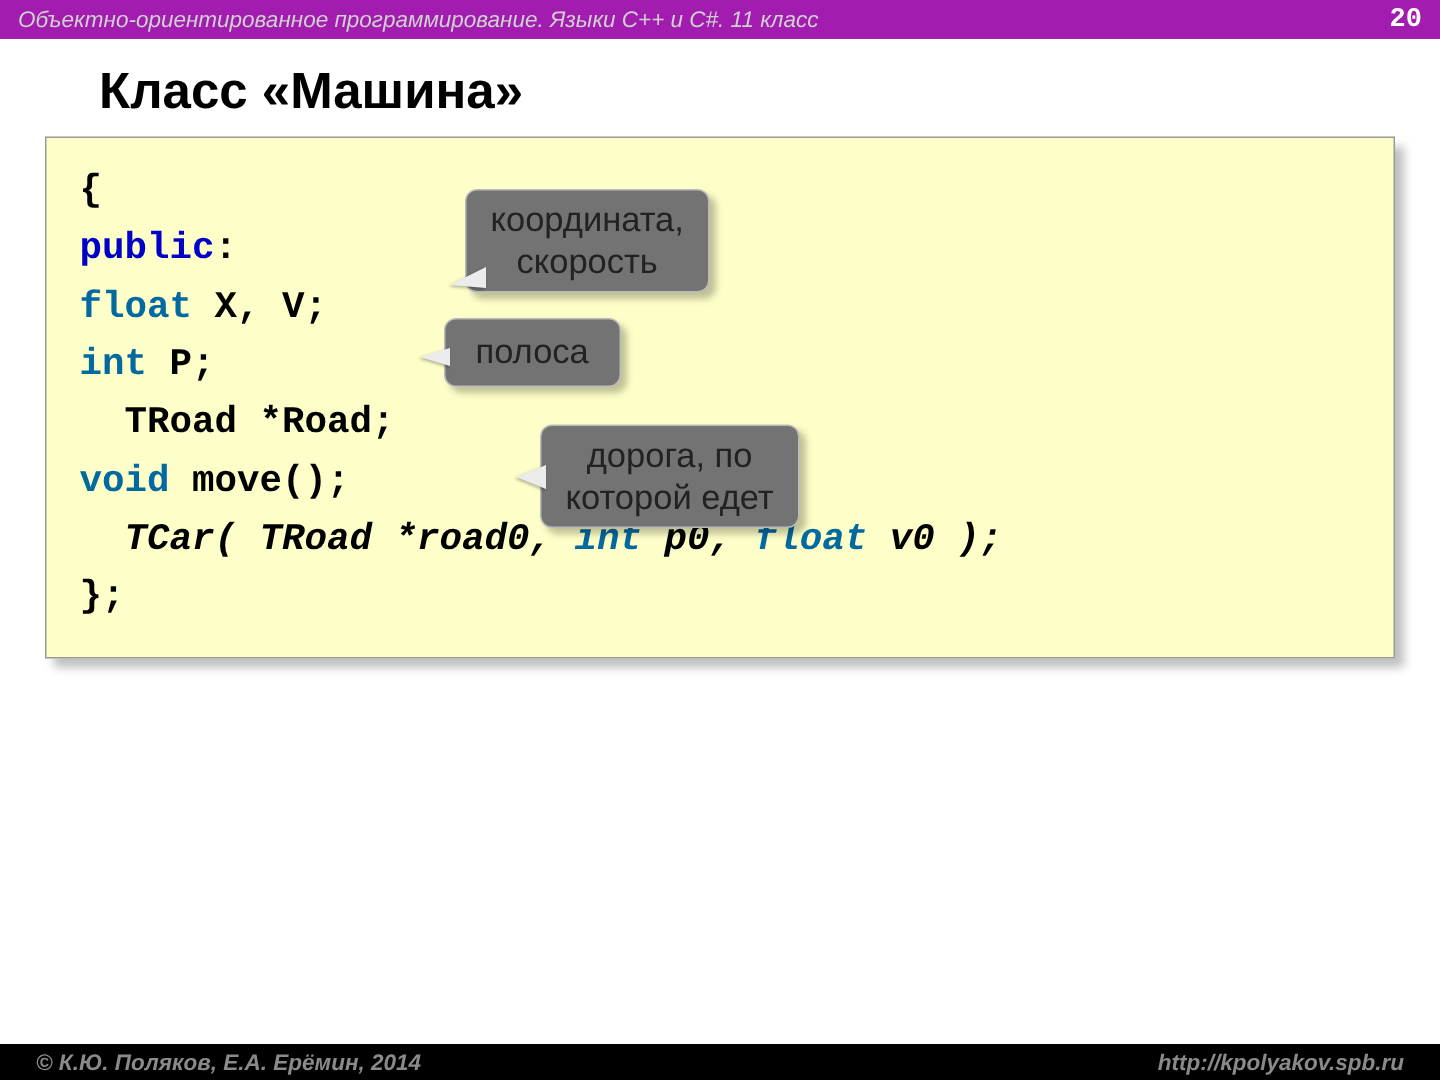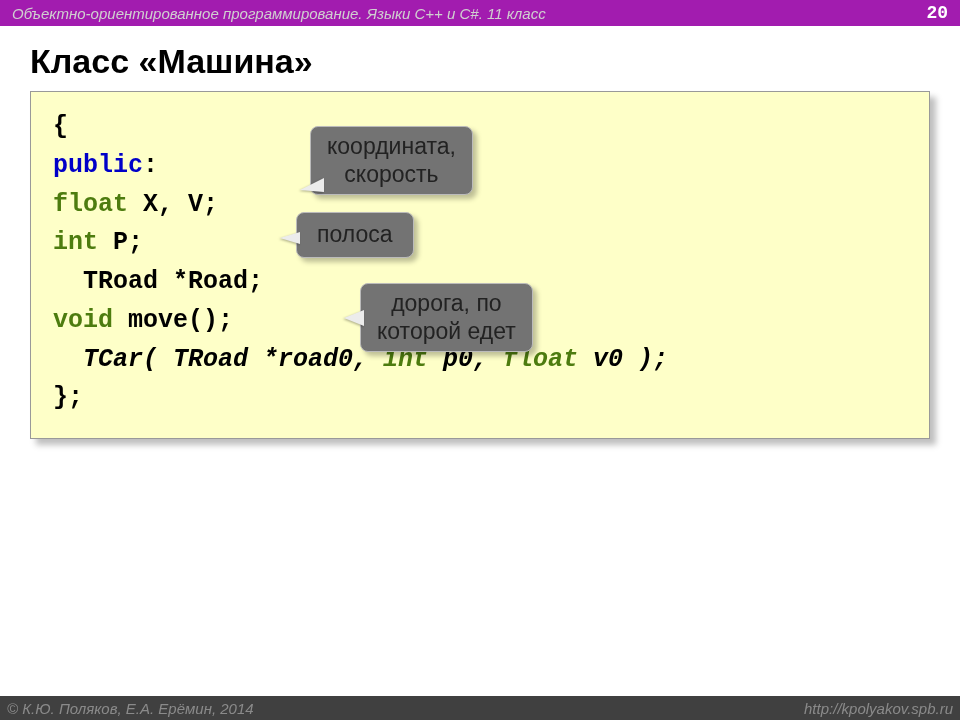--- a/index.html
+++ b/index.html
@@ -27,37 +27,38 @@
       font-weight: bold;
       font-style: normal;
       font-size: 18px;
       font-family: Liberation Mono, monospace;
     }
     .slide-title {
       font-size: 34px;
       font-weight: bold;
       color: #000;
       padding: 16px 30px 10px;
+      margin-left: 36px;
     }
     .code-block {
       margin: 0 30px;
       background: #feffc8;
       border: 1px solid #999;
       box-shadow: 6px 6px 6px rgba(0,0,0,0.25);
       padding: 16px 22px 20px;
       font-family: "Courier New", monospace;
       font-size: 25px;
       font-weight: bold;
       line-height: 1.55;
       position: relative;
       color: #000;
     }
     .kw-class { color: #0000c8; }
     .kw-public { color: #0000c8; }
-    .kw-type { color: #4d7c0f; }
+    .kw-type { color: #0369a1; }
     .kw-comment { color: #138a13; }
     .callout {
       position: absolute;
       background: #737373;
       border: 1px solid #bbb;
       border-radius: 8px;
       box-shadow: 4px 4px 5px rgba(0,0,0,0.25);
       font-family: Arial, sans-serif;
       font-weight: normal;
       font-size: 23px;
@@ -93,28 +94,29 @@
       border-top: 8px solid transparent;
       border-bottom: 8px solid transparent;
       border-right: 20px solid #ececec;
       filter: drop-shadow(-1px 1px 1px rgba(0,0,0,0.3));
     }
     .footer-bar {
       position: absolute;
       bottom: 0;
       left: 0;
       right: 0;
-      background: #404040;
+      background: #000000;
       color: #8a8a8a;
       font-style: italic;
       font-size: 15px;
-      padding: 4px 7px;
+      padding: 4px 24px;
       display: flex;
       justify-content: space-between;
       height: 24px;
+      font-weight: bold;
     }
   </style>
 </head>
 <body>
 
 <div class="header-bar">
   <span>Объектно-ориентированное программирование. Языки C++ и C#. 11 класс</span>
   <span class="page-num">20</span>
 </div>
 

